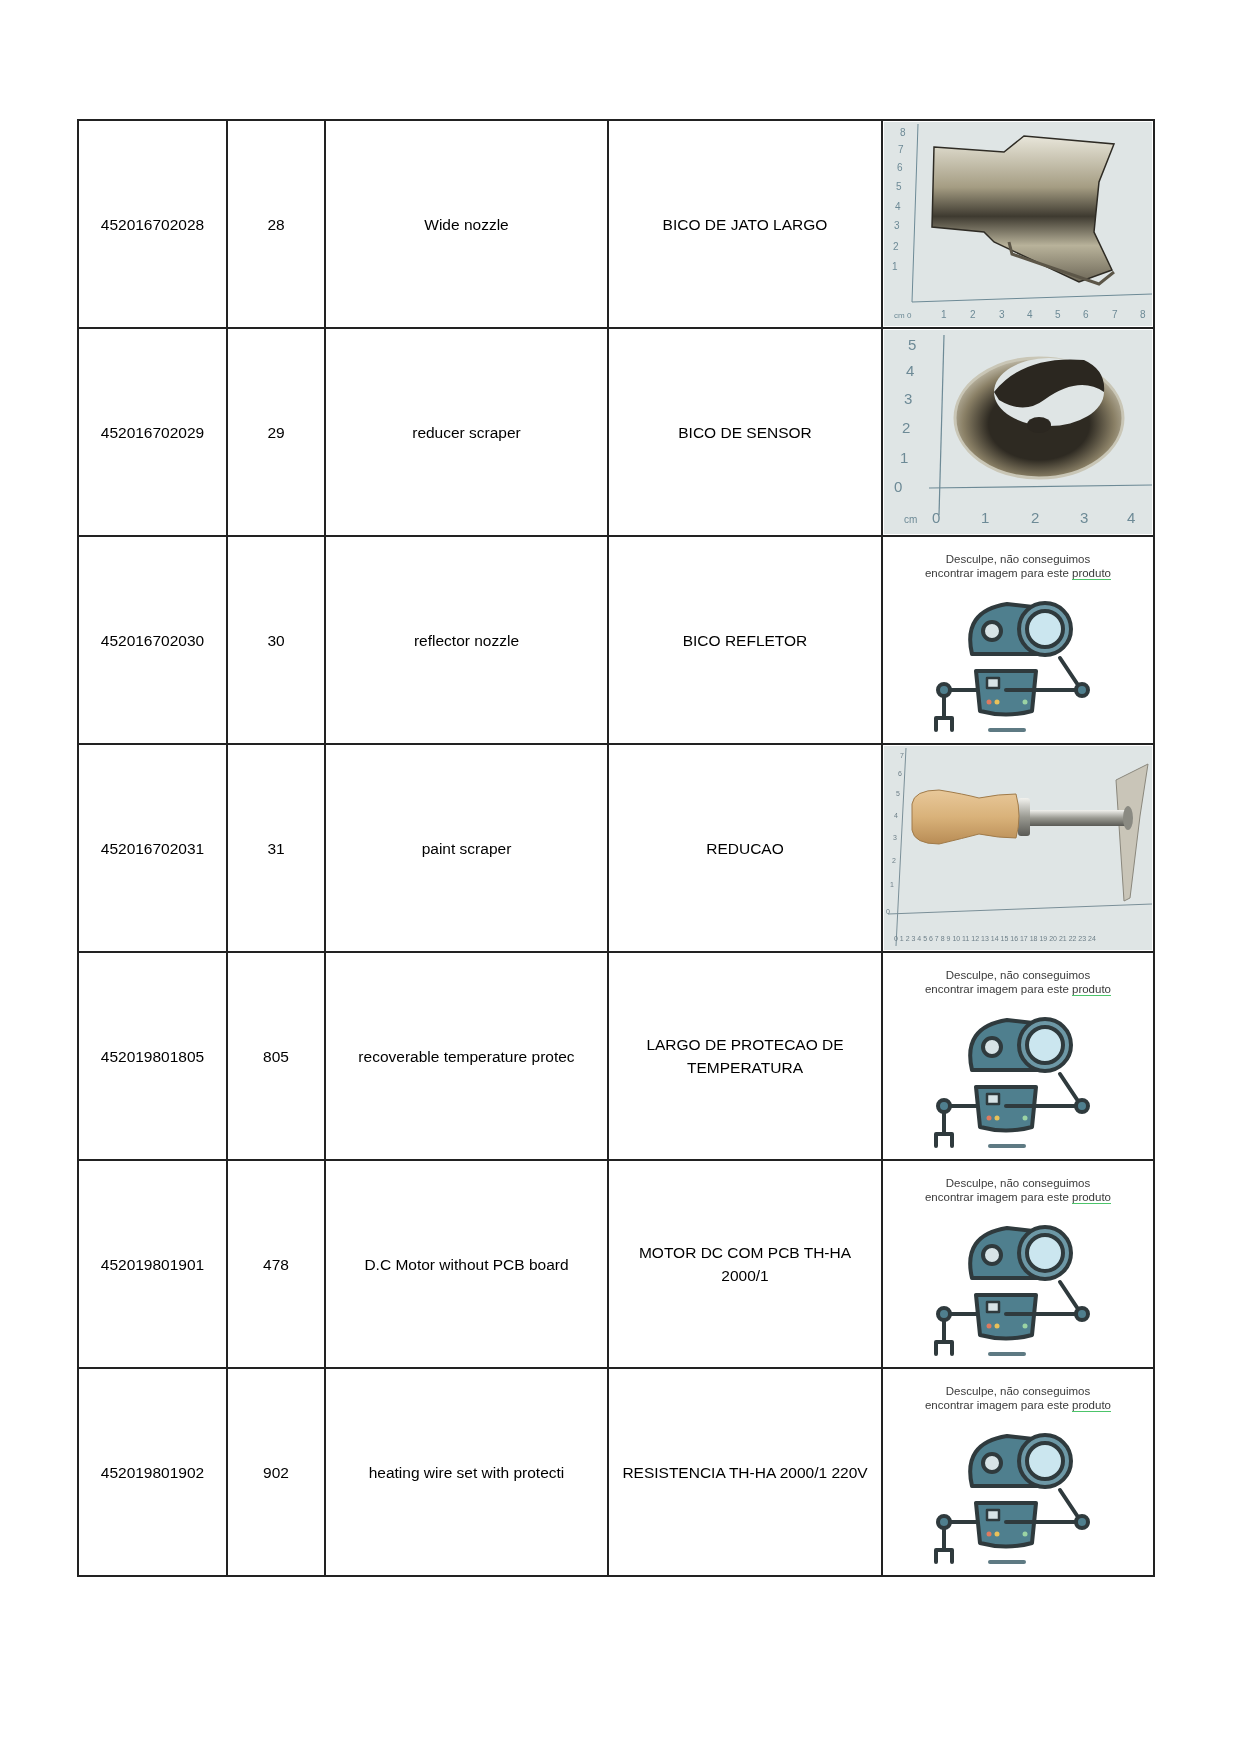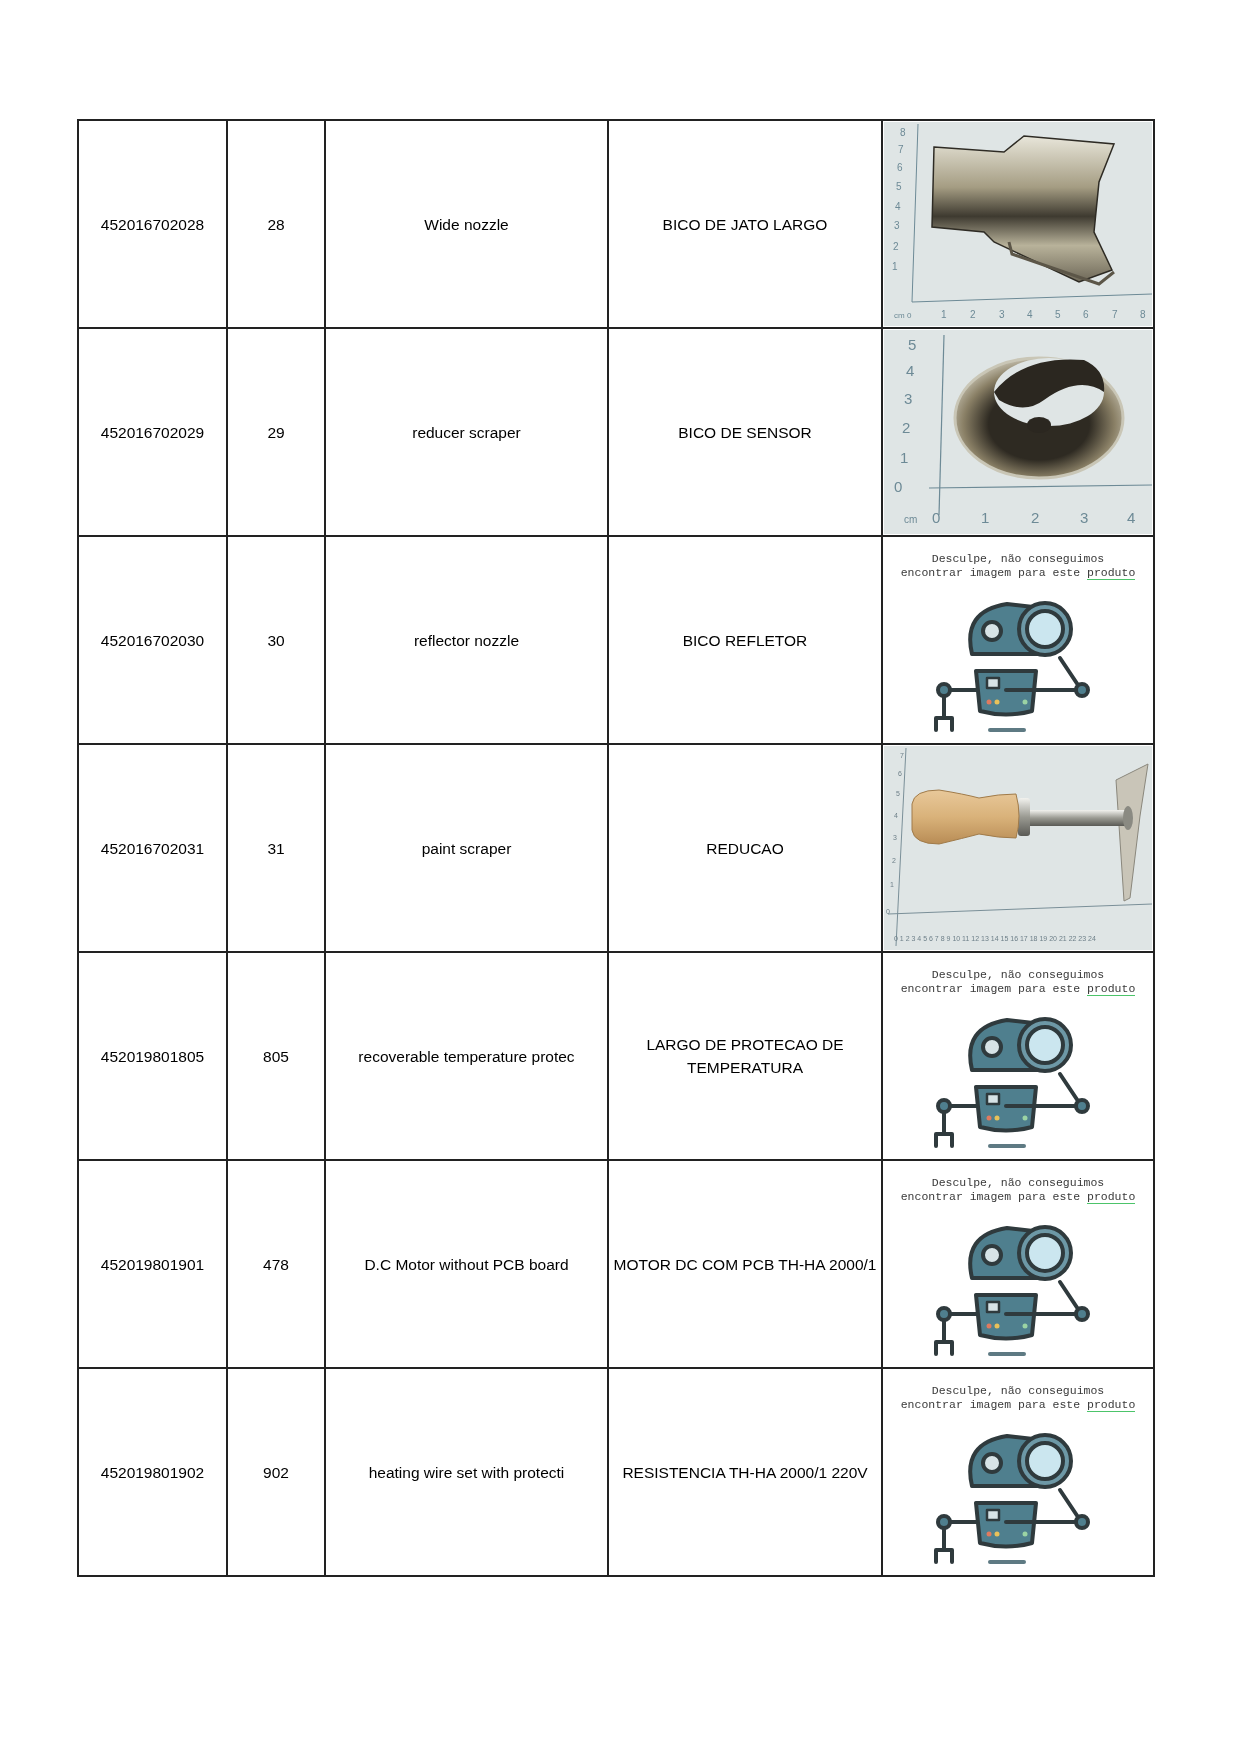--- a/index.html
+++ b/index.html
@@ -8,30 +8,30 @@
   table.parts {
     position: absolute; left: 77px; top: 119px;
     border-collapse: collapse; table-layout: fixed;
     width: 1076px;
   }
   table.parts td {
     border: 2px solid #222;
     height: 206px;
     text-align: center; vertical-align: middle;
     font-size: 15.5px; line-height: 23px;
-    padding: 0 0; box-sizing: border-box;
+    padding: 0 12px; box-sizing: border-box;
     overflow: hidden; white-space: normal;
   }
   table.parts td.img-cell { padding: 1px; }
   col.c1 { width: 149px; } col.c2 { width: 98px; } col.c3 { width: 283px; }
   col.c4 { width: 274px; } col.c5 { width: 272px; }
   .photo { width: 268px; height: 204px; display: block; margin: 0 auto; }
   .noimg { width: 268px; height: 204px; margin: 0 auto; position: relative; background: #fff; }
   .noimg .msg { position: absolute; left: 0; right: 0; top: 14px; text-align: center;
-    font-family: Liberation Mono, monospace; font-size: 11.5px; line-height: 14px; color: #3a3a3a; }
+    font-family: Liberation Sans, sans-serif; font-size: 11.5px; line-height: 14px; color: #3a3a3a; }
   .noimg .msg .u { border-bottom: 1.5px solid #4cc46a; }
   .noimg svg { position: absolute; left: 48px; top: 48px; }
 </style>
 </head>
 <body>
 
 <table class="parts">
   <colgroup>
       <col class="c1">
       <col class="c2">

